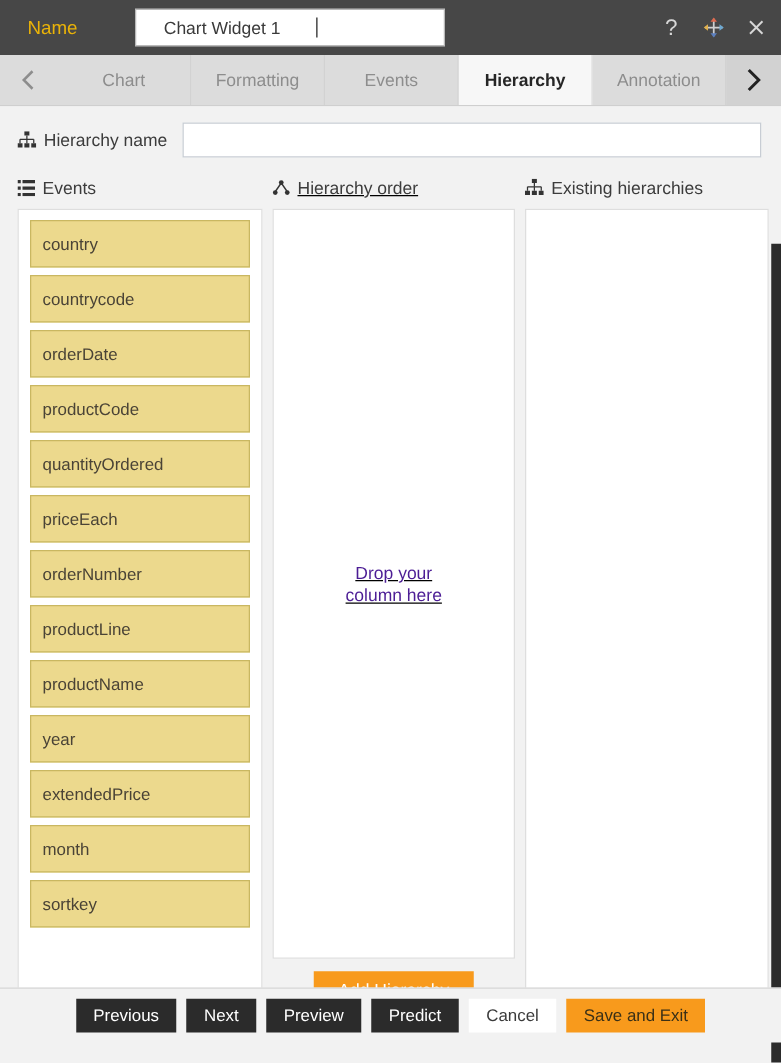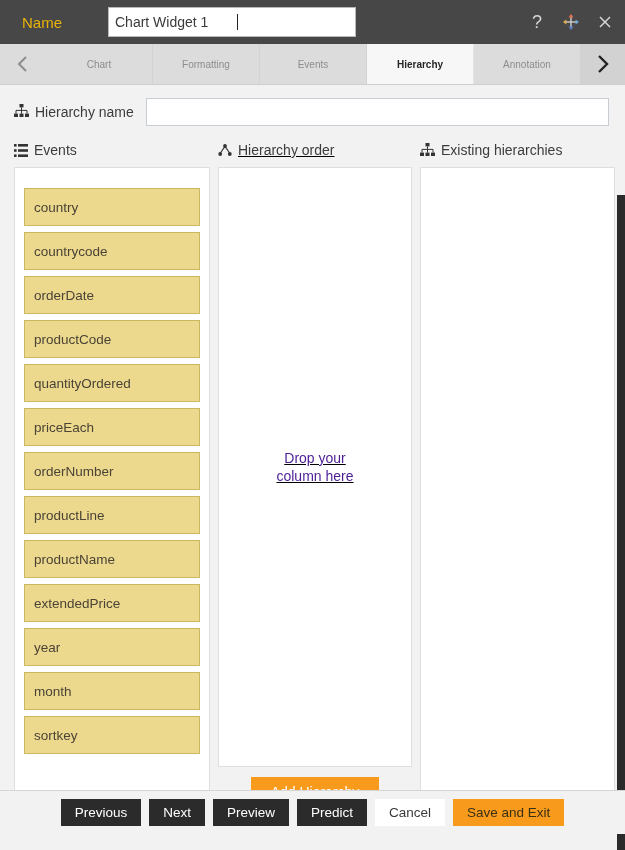--- a/index.html
+++ b/index.html
@@ -31,21 +31,21 @@
     flex: none;
   }
   .name-input {
     width: 248px;
     height: 30px;
     background: #ffffff;
     border: 1px solid #b9b9b9;
     box-sizing: border-box;
     display: flex;
     align-items: center;
-    padding: 0 6px;
+    padding: 0 22px;
     font-size: 14px;
     color: #3a3a3a;
     position: relative;
     gap: 28px;
   }
   .caret {
     display: inline-block;
     width: 1px;
     height: 16px;
     background: #222;
@@ -91,21 +91,21 @@
   .tab-arrow.right {
     background: #d2d2d2;
     width: 44px;
   }
   .tab-arrow svg { display:block; }
   .tab {
     flex: 1 1 0;
     display: flex;
     align-items: center;
     justify-content: center;
-    font-size: 10px;
+    font-size: 14px;
     color: #8d8d8d;
     cursor: pointer;
     background: #dcdcdc;
     border-right: 1px solid #d2d2d2;
     white-space: nowrap;
     overflow: hidden;
   }
   .tab.active {
     background: #f7f7f7;
     color: #262626;
@@ -121,20 +121,21 @@
   }
 
   .hier-name-row {
     display: flex;
     align-items: center;
     padding: 10px 14px 0 14px;
     height: 34px;
   }
   .hier-name-label {
     display: flex;
+    align-items: center;
     gap: 6px;
     font-size: 14px;
     color: #3c3c3c;
     width: 132px;
     flex: none;
   }
   .hier-name-input {
     flex: 1;
     height: 28px;
     background: #fff;
@@ -162,21 +163,21 @@
     margin-bottom: 6px;
   }
 
   .panel-box {
     background: #ffffff;
     border: 1px solid #dedede;
     box-sizing: border-box;
   }
   .columns-box {
     height: 632px;
-    padding: 20px 9px;
+    padding: 8px 9px;
     overflow: hidden;
   }
   .col-item {
     background: #ecd98d;
     border: 1px solid #c9b761;
     box-sizing: border-box;
     height: 38px;
     display: flex;
     align-items: center;
     padding-left: 9px;
@@ -386,24 +387,24 @@
         <div class="col-item">
             <span>orderNumber</span>
           </div>
         <div class="col-item">
             <span>productLine</span>
           </div>
         <div class="col-item">
             <span>productName</span>
           </div>
         <div class="col-item">
+            <span>year</span>
+          </div>
+        <div class="col-item">
             <span>extendedPrice</span>
-          </div>
-        <div class="col-item">
-            <span>year</span>
           </div>
         <div class="col-item">
             <span>month</span>
           </div>
         <div class="col-item">
             <span>sortkey</span>
           </div>
       </div>
     </div>
 

